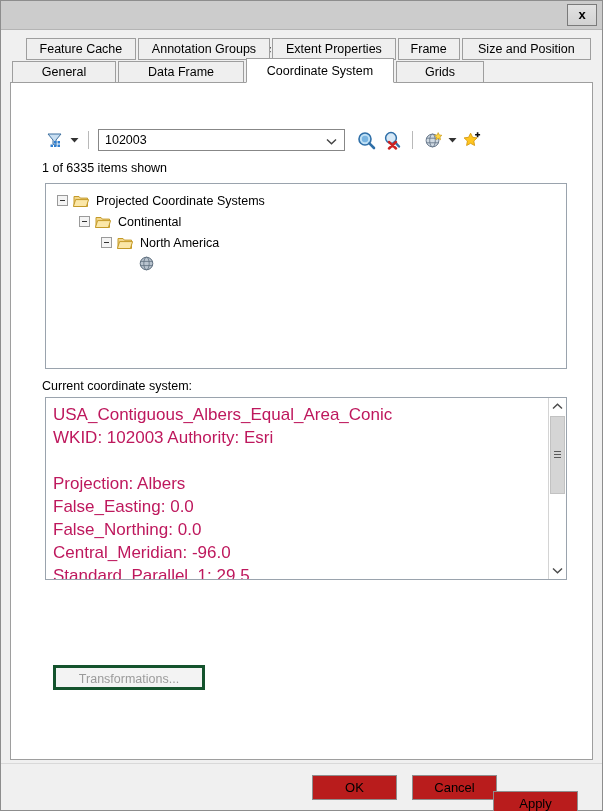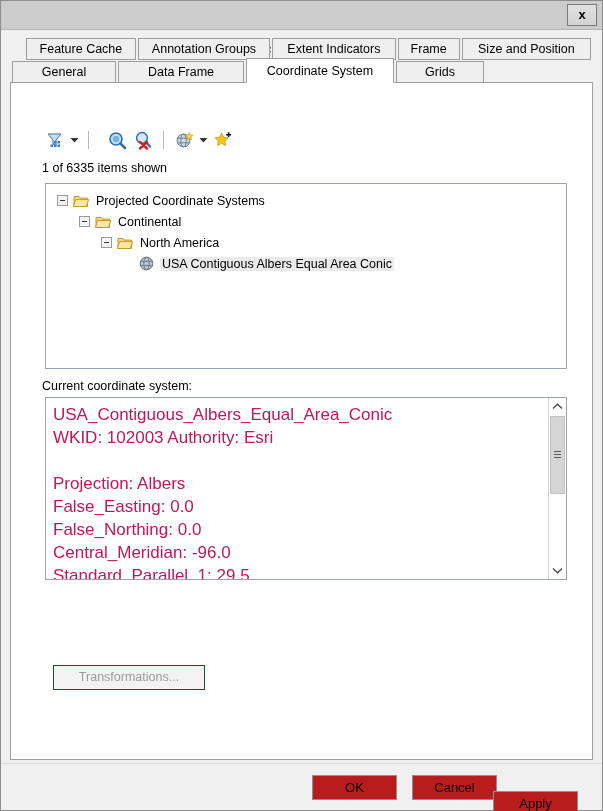--- a/index.html
+++ b/index.html
@@ -293,21 +293,21 @@
 
   
   .xform-btn {
     position: absolute;
     left: 42px;
     top: 582px;
     width: 152px;
     height: 25px;
     box-sizing: border-box;
     background: #f3f3f3;
-    border: 1px solid #14532d;
+    border: 3px solid #14532d;
     color: #9b9b9b;
     font-size: 12.5px;
     text-align: center;
     line-height: 23px;
     cursor: default;
   }
 
   
   .footer {
     flex: 0 0 auto;
@@ -342,21 +342,21 @@
   <div class="titlebar">
     <div class="title-text">Data Frame Properties</div>
     <div class="close-btn">x</div>
   </div>
 
   <div class="tabwrap">
 
     <div class="tabrow row1">
       <div class="tab" style="width:112px">Feature Cache</div>
       <div class="tab" style="width:135px">Annotation Groups</div>
-      <div class="tab" style="width:126px">Extent Indicators</div>
+      <div class="tab" style="width:126px">Extent Properties</div>
       <div class="tab" style="width:63px">Frame</div>
       <div class="tab" style="width:132px">Size and Position</div>
     </div>
 
     <div class="tabrow row2">
       <div class="tab" style="width:104px">General</div>
       <div class="tab" style="width:126px">Data Frame</div>
       <div class="tab active" style="width:148px">Coordinate System</div>
       <div class="tab" style="width:88px">Grids</div>
     </div>
@@ -376,20 +376,28 @@
           </svg>
         </div>
         <div class="dropcaret">
           <svg width="9" height="6" viewBox="0 0 9 6">
               <path d="M0.5 1 L8.5 1 L4.5 5.5 Z" fill="#333"></path>
             </svg>
         </div>
 
         <div class="vsep"></div>
 
+        <div class="combo">
+          <span class="val">102003</span>
+          <span class="caret">
+            <svg width="11" height="7" viewBox="0 0 11 7">
+                <path d="M1 1.5 L5.5 5.8 L10 1.5" fill="none" stroke="#444" stroke-width="1.4"></path>
+              </svg>
+          </span>
+        </div>
 
         <div class="icon-btn" style="margin-left:8px">
           <svg width="19" height="19" viewBox="0 0 19 19">
             <circle cx="8" cy="8" r="6" fill="#bfe0f5" stroke="#2f6fa8" stroke-width="1.6"></circle>
             <circle cx="8" cy="8" r="3.2" fill="#3f8fd0" opacity=".55"></circle>
             <path d="M12.4 12.4 L17 17" stroke="#2f6fa8" stroke-width="2.6" stroke-linecap="round"></path>
           </svg>
         </div>
 
         <div class="icon-btn">
@@ -462,21 +470,20 @@
         </div>
 
         <div class="tnode" style="padding-left:93px">
           <span class="globe-s">
             <svg width="15" height="15" viewBox="0 0 15 15">
               <circle cx="7.5" cy="7.5" r="6.3" fill="#b9c4cf" stroke="#5e6e7e" stroke-width="1"></circle>
               <ellipse cx="7.5" cy="7.5" rx="2.7" ry="6.3" fill="none" stroke="#5e6e7e" stroke-width=".8"></ellipse>
               <path d="M1.3 5.4 h12.4 M1.3 9.6 h12.4" stroke="#5e6e7e" stroke-width=".8"></path>
             </svg>
           </span>
-          <span class="tlabel sel">USA Contiguous Albers Equal Area Conic</span>
         </div>
 
       </div>
 
       <div class="cs-label">Current coordinate system:</div>
 
       <div class="cs-box">
         <div class="cs-text">USA_Contiguous_Albers_Equal_Area_Conic
 WKID: 102003 Authority: Esri
 

